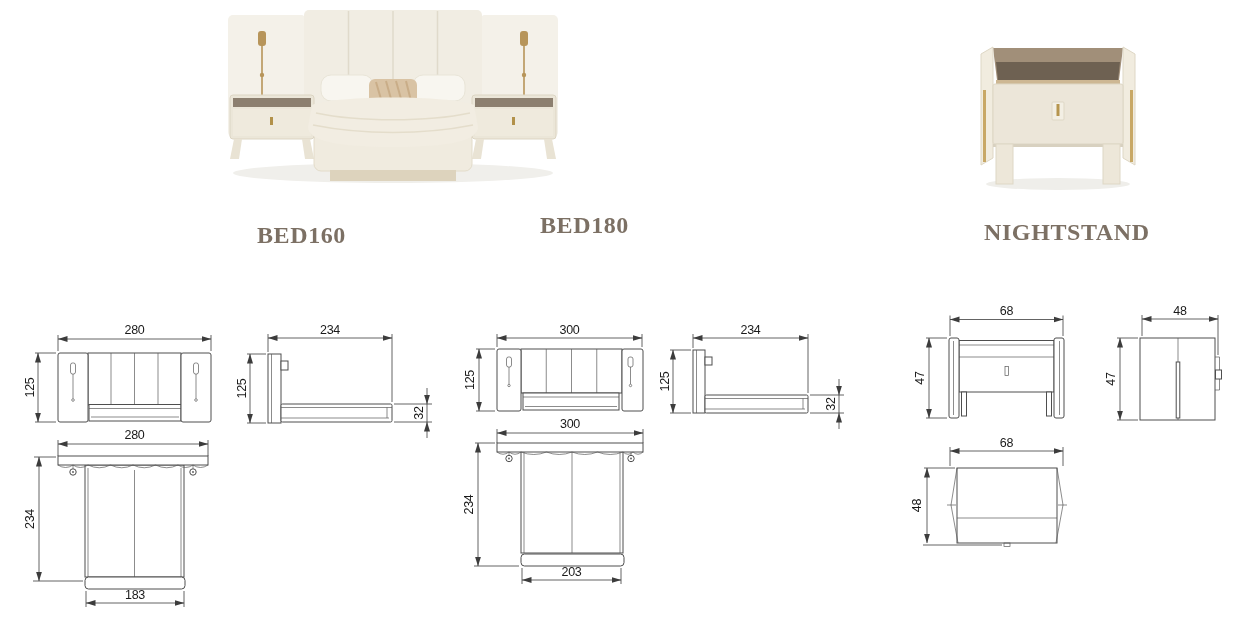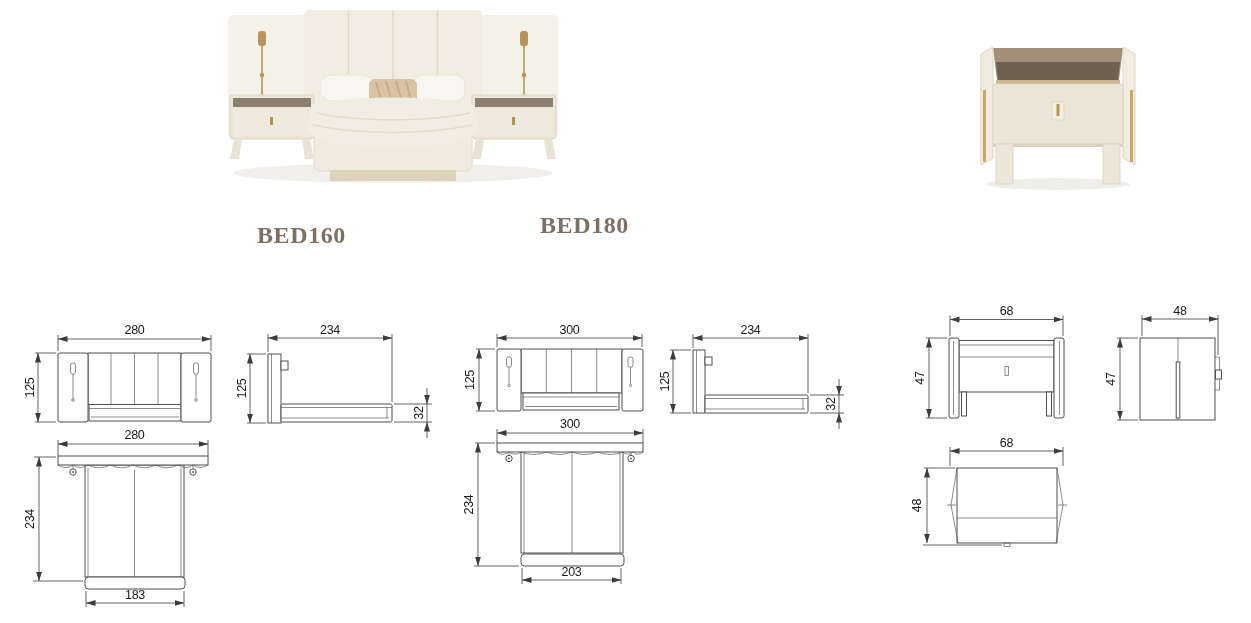--- a/index.html
+++ b/index.html
@@ -86,20 +86,21 @@
     </g>
     <g>
       <rect x="30" y="106" width="130" height="3" fill="#d8d1c0"></rect>
       <rect x="33" y="106" width="17" height="40" fill="#ede7d9" stroke="#ded7c5"></rect>
       <rect x="140" y="106" width="17" height="40" fill="#ede7d9" stroke="#ded7c5"></rect>
     </g>
   </svg>
 
   <div class="plabel" style="left:257px;top:222px">BED160</div>
   <div class="plabel" style="left:540px;top:212px">BED180</div>
+  <div class="plabel" style="left:984px;top:219px">NIGHTSTAND</div>
 
   <svg class="abs" style="left:20px;top:300px" width="425" height="320" viewBox="0 0 425 320">
     <defs>
       <marker id="m1" viewBox="0 0 10 8" refX="9.5" refY="4" markerWidth="10" markerHeight="8" orient="auto-start-reverse" markerUnits="userSpaceOnUse">
         <path d="M0,1 L9.8,4 L0,7 Z" class="arr"></path>
       </marker>
     </defs>
 
     <g>
       <rect class="oln" x="68" y="53" width="93" height="52"></rect>

